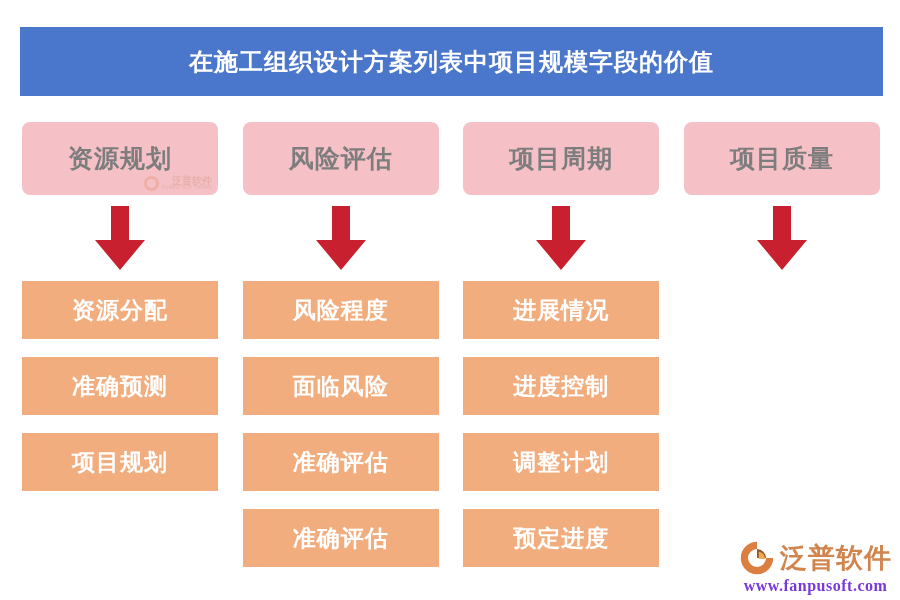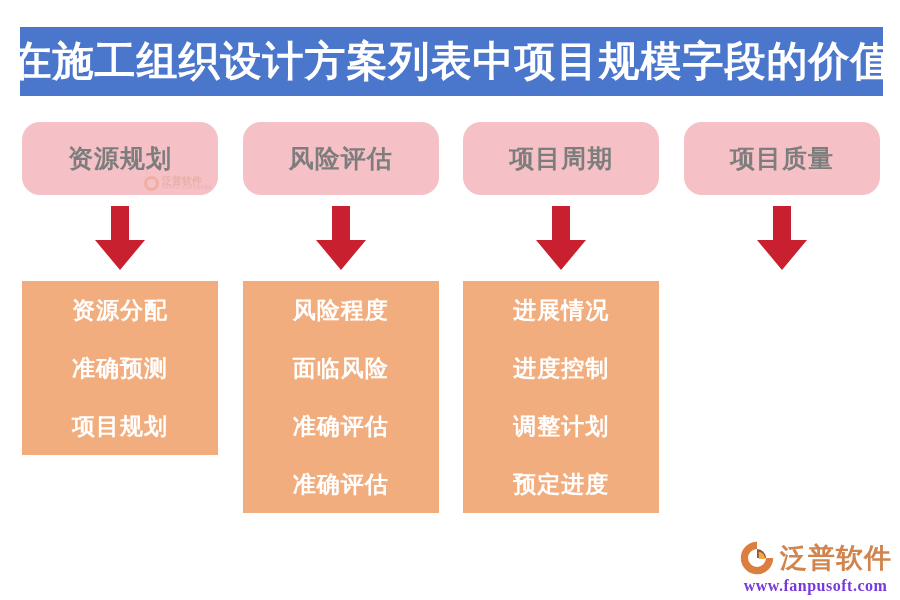--- a/index.html
+++ b/index.html
@@ -30,21 +30,21 @@
     width: 863px;
     height: 69px;
     background: #4a76cb;
     display: flex;
     align-items: center;
     justify-content: center;
     box-sizing: border-box;
   }
   .title-text {
     color: #ffffff;
-    font-size: 41px;
+    font-size: 24px;
     font-weight: bold;
     letter-spacing: 1px;
     line-height: 1;
     white-space: nowrap;
     text-align: right;
   }
 
   
   .columns {
     position: absolute;
@@ -60,26 +60,27 @@
     display: flex;
     flex-direction: column;
     align-items: stretch;
     position: relative;
   }
 
   
   .head-chip {
     height: 73px;
     background: #f5c0c6;
-    border-radius: 18px;
+    border-radius: 8px;
     display: flex;
     align-items: center;
     justify-content: center;
     position: relative;
     overflow: hidden;
+    text-align: right;
   }
   .head-chip-label {
     color: #7d7d7d;
     font-size: 25px;
     font-weight: bold;
     letter-spacing: 1px;
     line-height: 1;
     white-space: nowrap;
   }
 
@@ -136,20 +137,21 @@
     justify-content: center;
   }
   .arrow-svg {
     display: block;
   }
 
   
   .items {
     display: flex;
     flex-direction: column;
+    gap: 18px;
   }
   .item-box {
     height: 58px;
     background: #f2ad7e;
     display: flex;
     align-items: center;
     justify-content: center;
   }
   .item-label {
     color: #ffffff;

